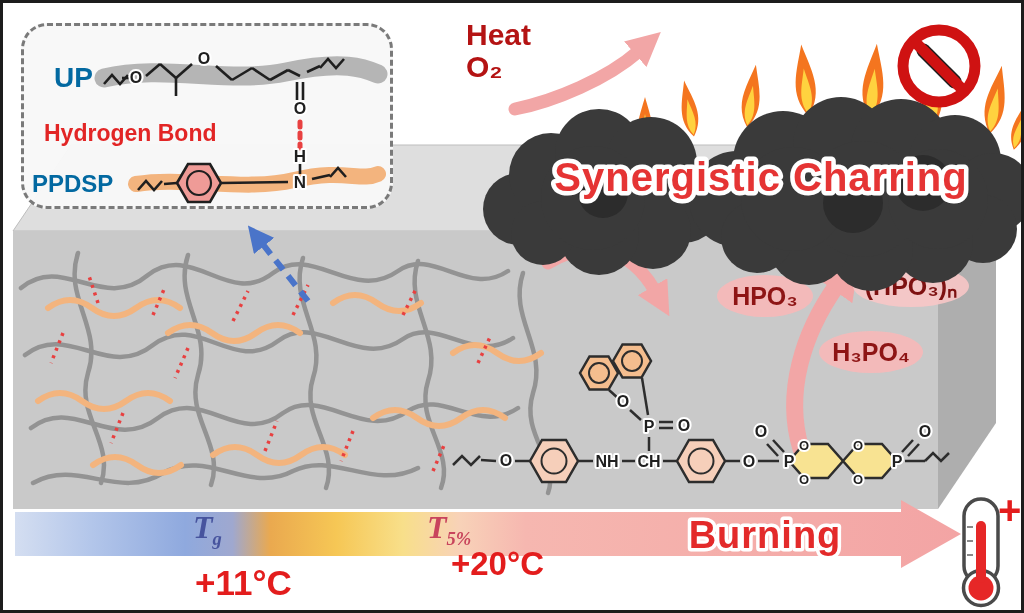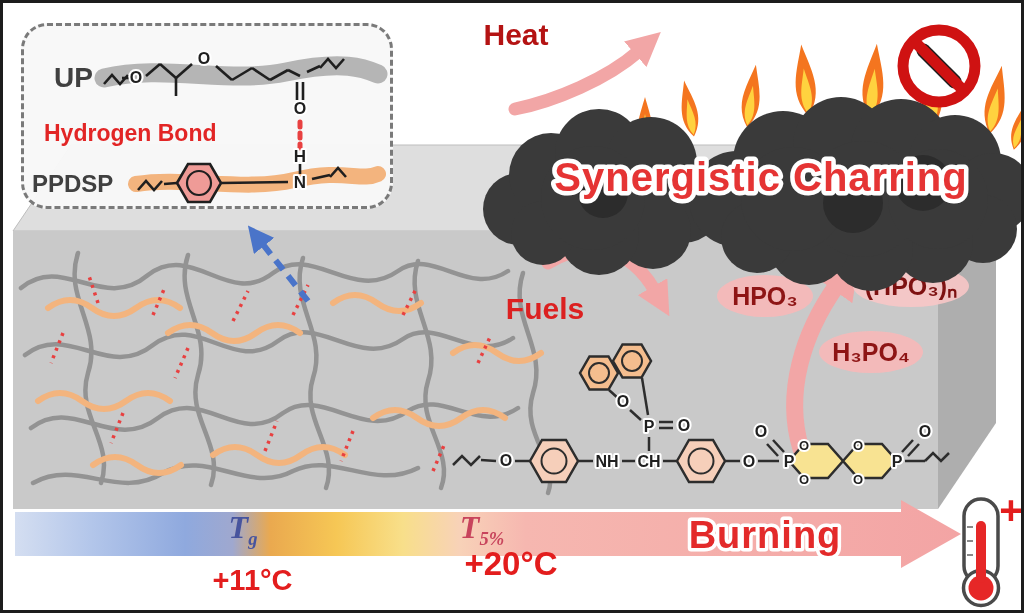--- a/index.html
+++ b/index.html
@@ -4,28 +4,28 @@
 <style>
   html,body{margin:0;padding:0;background:#ffffff;}
   #stage{
     position:relative;width:1024px;height:613px;overflow:hidden;
     border:3px solid #1c1c1c;box-sizing:border-box;background:#ffffff;
     font-family:"Liberation Sans",sans-serif;
   }
   #gfx{position:absolute;left:0;top:0;z-index:1;}
   svg text{font-family:"Liberation Sans",sans-serif;font-weight:bold;}
   .halo{paint-order:stroke;stroke:#ffffff;stroke-width:4px;stroke-linejoin:round;}
-  .lbl{position:absolute;z-index:6;font-weight:bold;text-align:center;line-height:1.05;}
+  .lbl{position:absolute;z-index:6;font-weight:bold;line-height:1.05;}
   .inset{
     position:absolute;left:18px;top:20px;width:372px;height:186px;z-index:5;
     background:rgba(248,248,248,0.97);
     border:3px dashed #7a7a7a;border-radius:26px;box-sizing:border-box;
   }
   .inset svg{position:absolute;left:0;top:0;}
-  .inset .tag{position:absolute;font-weight:bold;color:#404040;}
+  .inset .tag{position:absolute;font-weight:bold;color:#0369a1;}
   .serifital{font-family:"Liberation Serif",serif;font-style:italic;}
   sub{font-size:0.58em;}
 </style>
 </head>
 <body>
 
 <div id="stage">
 
 <svg id="gfx" width="1024" height="613" viewBox="0 0 1024 613">
   <defs>
@@ -300,30 +300,30 @@
       <text class="halo" x="276" y="162" text-anchor="middle" font-size="17" fill="#1f1f1f">N</text>
     </g>
   </svg>
   <span class="tag" style="left:30px;top:36px;font-size:28px;">UP</span>
   <span class="tag" style="left:20px;top:94px;font-size:23px;color:#e22525;">Hydrogen Bond</span>
   <span class="tag" style="left:8px;top:144px;font-size:24px;text-align:right;">PPDSP</span>
 </div>
 
 <div class="lbl" style="left:463px;top:16px;width:100px;color:#b41313;font-size:30px;">
   <div>Heat</div>
-</div>
-
-<div class="lbl" style="left:490px;top:290px;width:104px;color:#dc2020;font-size:30px;">Fuels</div>
+  <div>O₂</div>
+</div>
+
 
 <div class="lbl serifital" style="left:190px;top:508px;width:100px;font-size:32px;color:#47549e;">
   <span>T</span><sub>g</sub>
 </div>
 
 <div class="lbl serifital" style="left:424px;top:508px;width:110px;font-size:32px;color:#c8445c;">
   <span>T</span><sub>5%</sub>
 </div>
 
-<div class="lbl" style="left:192px;top:562px;width:115px;color:#e31d1d;font-size:29px;">+11°C</div>
+<div class="lbl" style="left:192px;top:562px;width:115px;color:#e31d1d;font-size:35px;">+11°C</div>
 <div class="lbl" style="left:448px;top:544px;width:120px;color:#e31d1d;font-size:33px;">+20°C</div>
 
 <div class="lbl" style="left:995px;top:486px;width:26px;color:#e31d1d;font-size:40px;">+</div>
 
 </div>
 
 </body></html>

